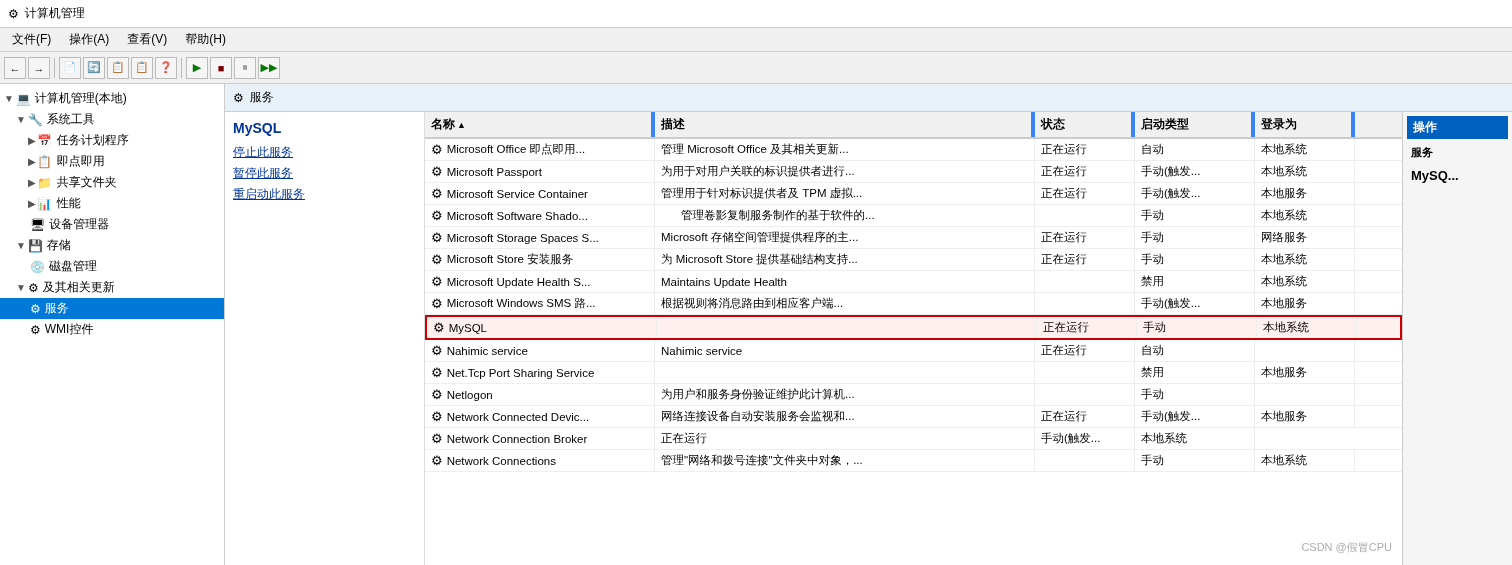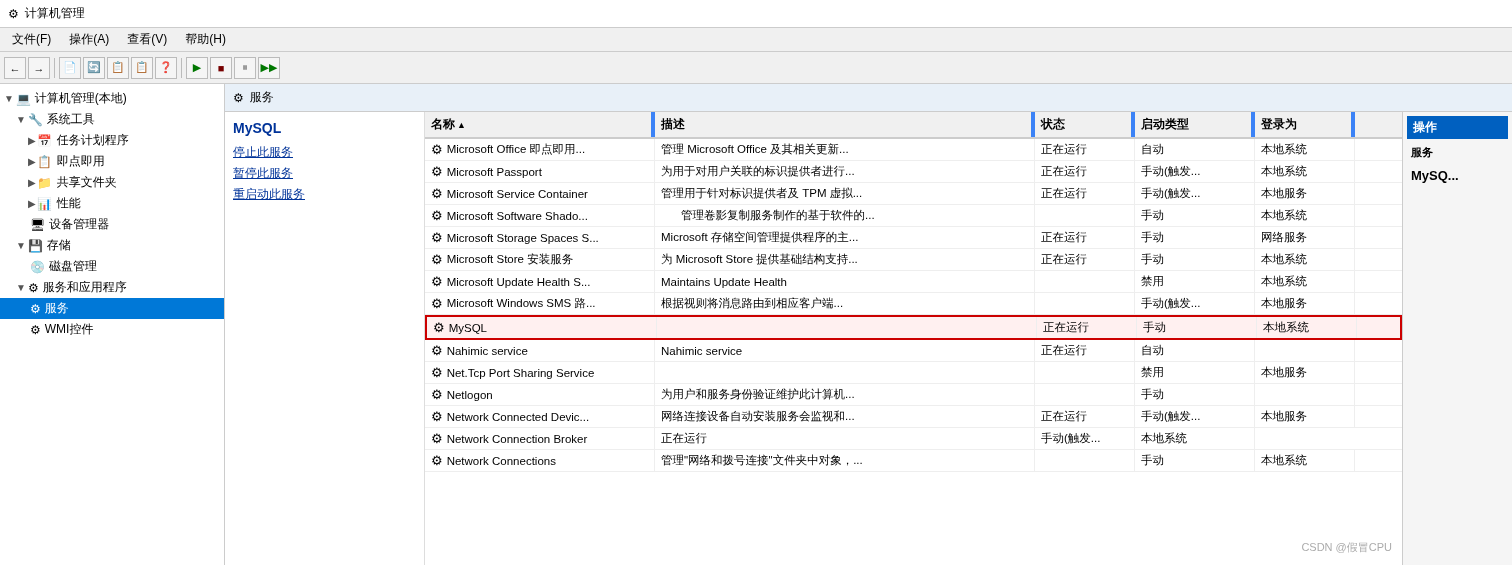--- a/index.html
+++ b/index.html
@@ -142,21 +142,21 @@
       <span class="tree-label">存储</span>
     </div>
     <div class="tree-item tree-indent2">
       <span class="tree-arrow"></span>
       <span class="tree-icon">💿</span>
       <span class="tree-label">磁盘管理</span>
     </div>
     <div class="tree-item tree-indent1">
       <span class="tree-arrow">▼</span>
       <span class="tree-icon">⚙</span>
-      <span class="tree-label">服务和应用程序</span>
+      <span class="tree-label">及其相关更新</span>
     </div>
     <div class="tree-item tree-indent2 selected">
       <span class="tree-arrow"></span>
       <span class="tree-icon">⚙</span>
       <span class="tree-label">服务</span>
     </div>
     <div class="tree-item tree-indent2">
       <span class="tree-arrow"></span>
       <span class="tree-icon">⚙</span>
       <span class="tree-label">WMI控件</span>

